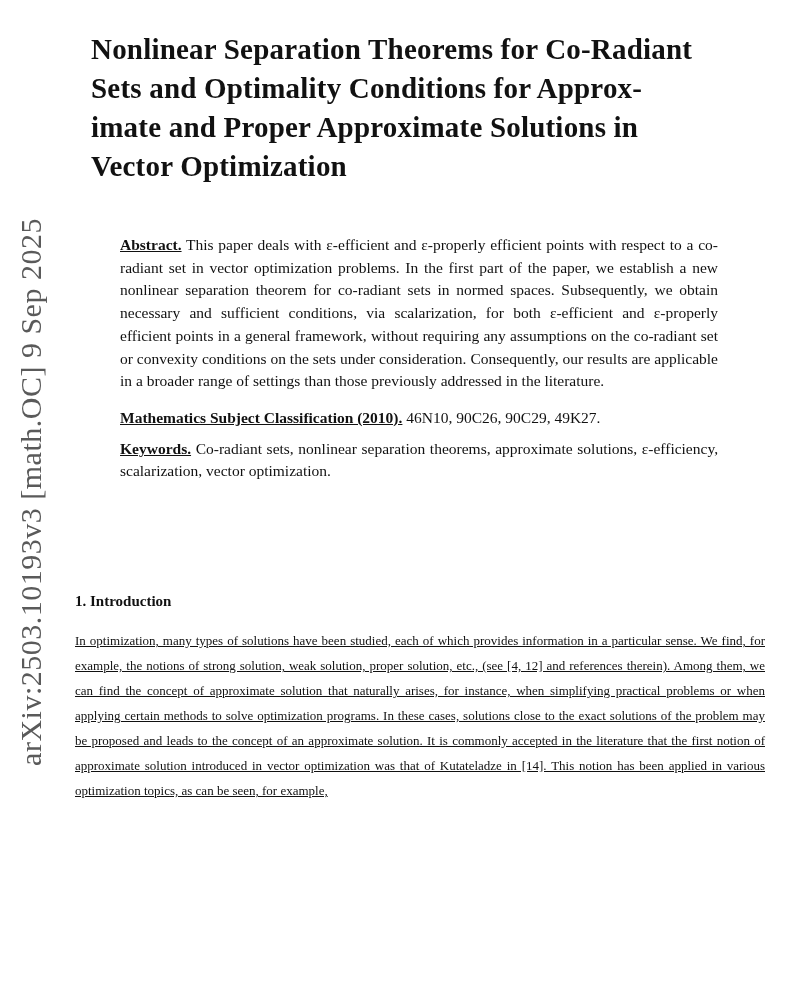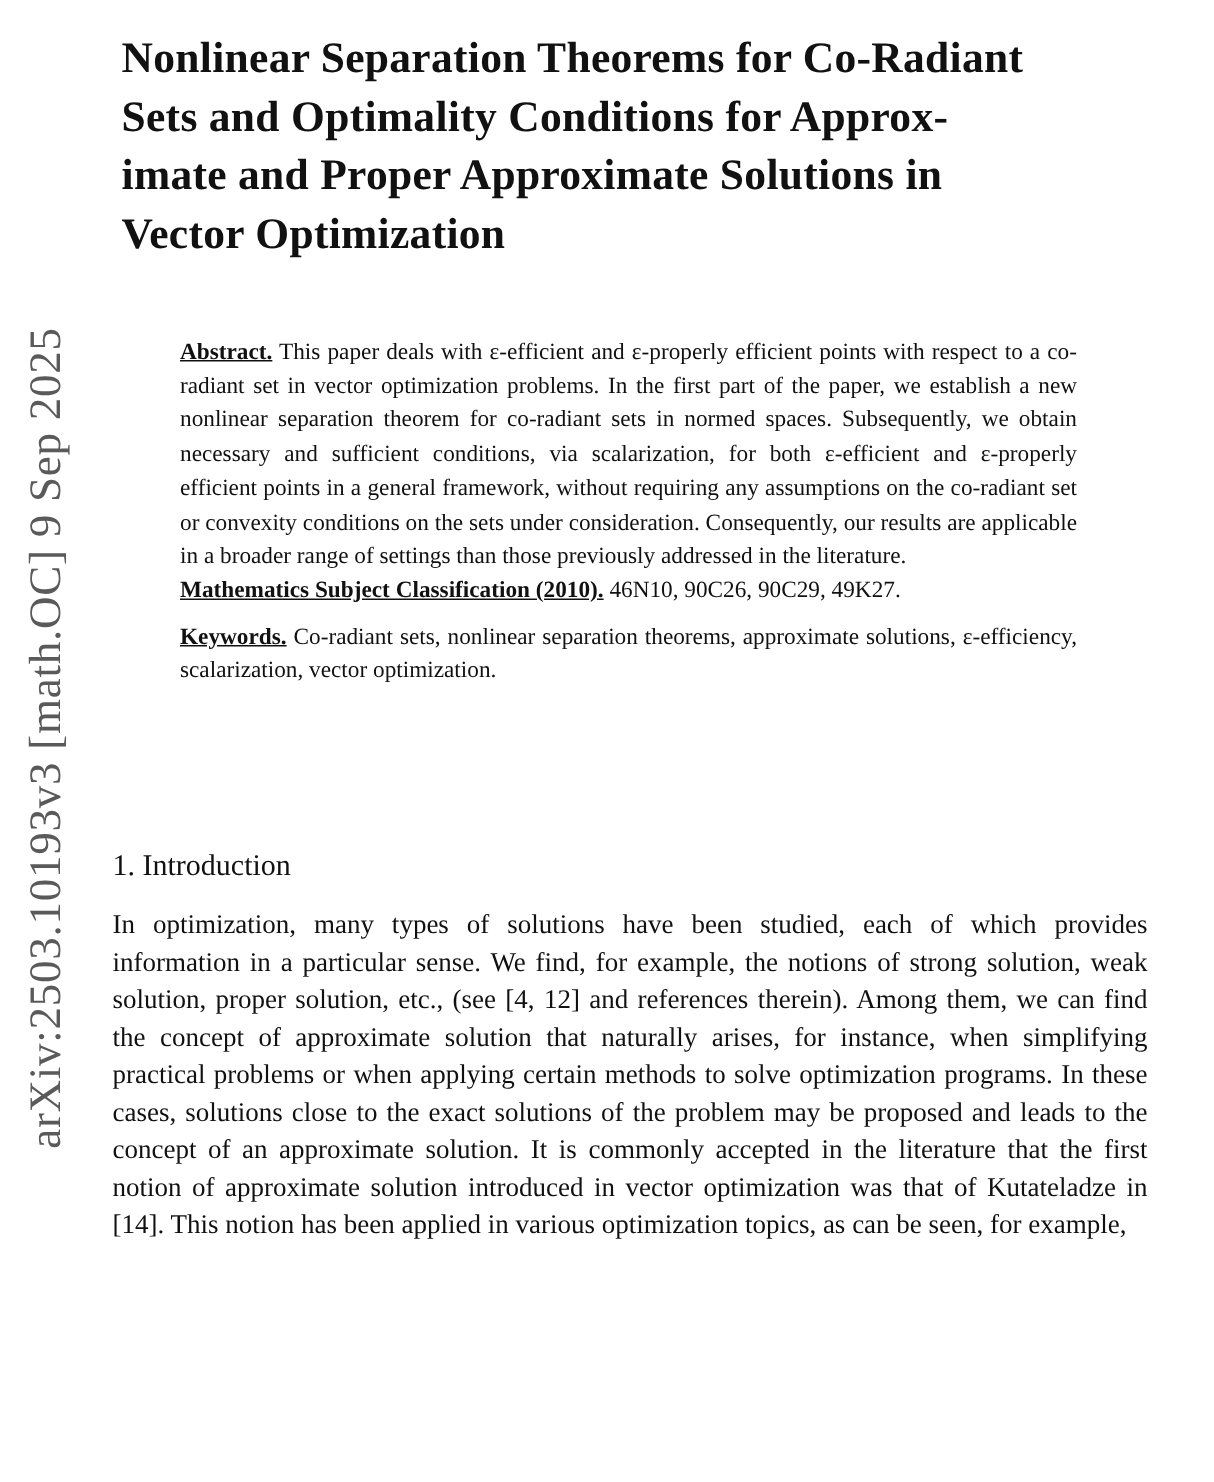--- a/index.html
+++ b/index.html
@@ -26,21 +26,21 @@
     letter-spacing: 0.5px;
     color: #5a5a5a;
   }
   .content {
     position: absolute;
     left: 75px;
     top: 0;
     width: 690px;
   }
   h1.title {
-    margin: 6px;
+    margin: 16px;
     padding-top: 14px;
     font-size: 29px;
     line-height: 39px;
     font-weight: bold;
     white-space: pre-line;
     letter-spacing: 0.2px;
   }
   .authors {
     margin-top: 32px;
     font-size: 20px;
@@ -51,35 +51,37 @@
     margin-left: 45px;
     margin-right: 47px;
     font-size: 15.5px;
     line-height: 22.7px;
   }
   .abstract-block p {
     margin: 0;
     text-align: justify;
   }
   .abstract-block p.msc {
+    margin-top: 14px;
   }
   .abstract-block p.keywords {
     margin-top: 8px;
   }
   h2.section-heading {
     margin: 106px 0 0 0;
-    font-size: 20px;
+    font-size: 15px;
     line-height: 24px;
-    font-weight: normal;
+    font-weight: bold;
   }
   p.body-text {
     margin: 15px 0 16px 0;
-    font-size: 18px;
+    font-size: 13px;
     line-height: 25px;
     text-align: justify;
+    text-decoration: underline;
   }
   b { font-weight: bold; text-decoration: underline; }
 </style>
 </head>
 <body>
 
 <div class="page">
 
   <div class="arxiv-vertical">arXiv:2503.10193v3  [math.OC]  9 Sep 2025</div>
 

